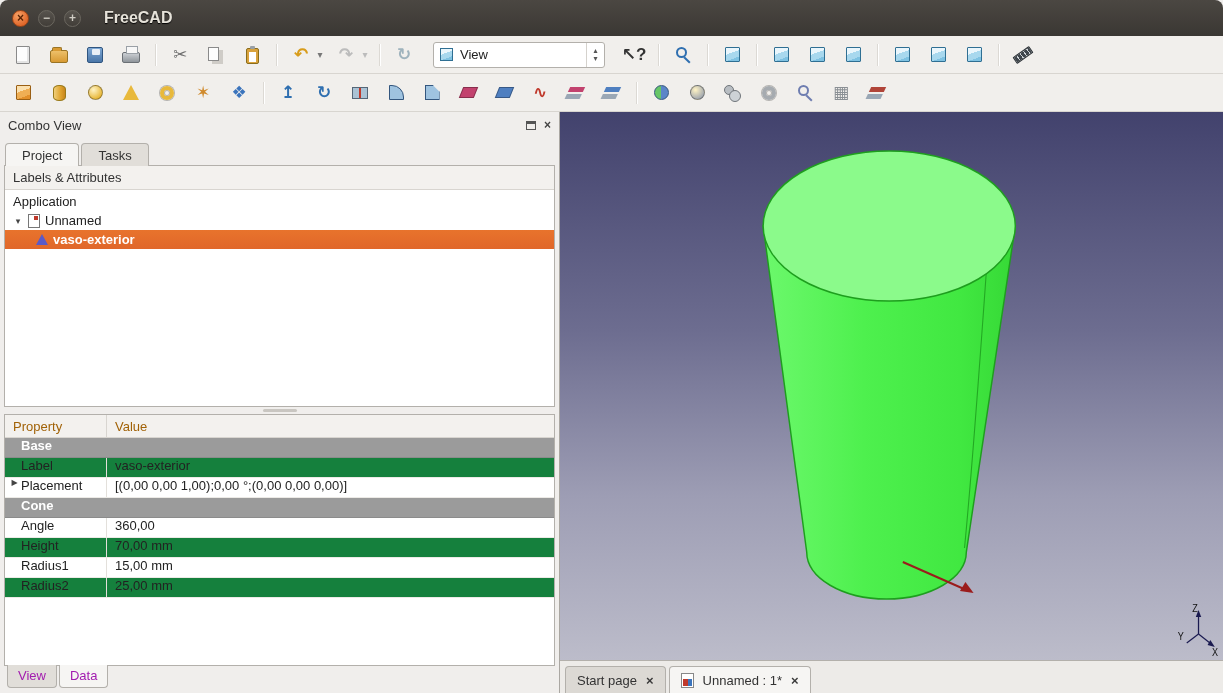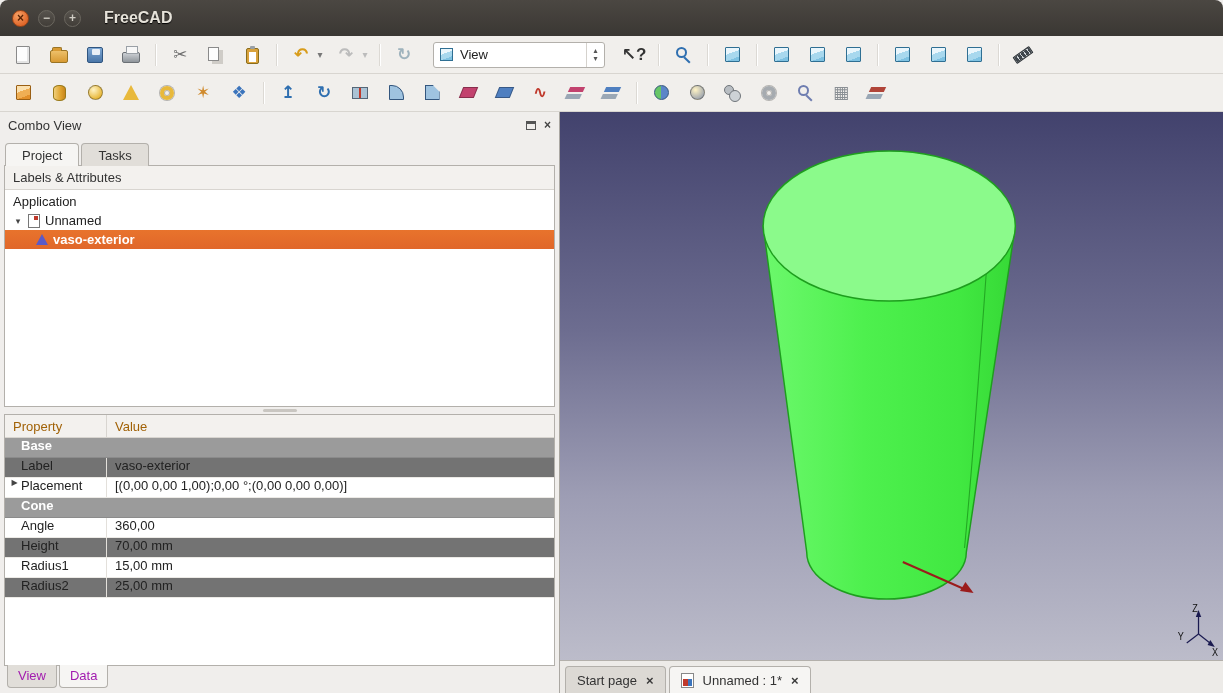--- a/index.html
+++ b/index.html
@@ -87,21 +87,21 @@
   .cone-ic{width:0;height:0;border-left:6px solid transparent;border-right:6px solid transparent;border-bottom:11px solid #5a5ac8;flex:none}
 
   .splitter{height:7px;display:flex;align-items:center;justify-content:center}
   .splitter .handle{width:34px;height:3px;background:#c9c6c1;border-radius:2px}
 
   .props-box{flex:1;margin:0 4px;background:#fff;border:1px solid #b3b0ab;display:flex;flex-direction:column;overflow:hidden}
   .props-header{height:23px;background:#f3f1ee;border-bottom:1px solid #d8d5d0;display:flex;align-items:center;color:#a16207}
   .props-header .h1{width:102px;padding-left:8px;border-right:1px solid #d8d5d0;height:100%;display:flex;align-items:center}
   .props-header .h2{padding-left:8px}
   .prow{height:20px;display:flex;align-items:center;border-bottom:1px solid #eceae6;background:#fff}
-  .prow.odd{background:#737373}
+  .prow.odd{background:#15803d}
   .prow.group{background:#9b9b9b;color:#fff;font-weight:bold;border-bottom:1px solid #8b8b8b}
   .pcell{height:100%;display:flex;align-items:flex-start}
   .pname{width:102px;padding-left:4px;border-right:1px solid #e3e0db;gap:1px}
   .prow.group .pname{border-right:none;width:auto}
   .exp{width:11px;font-size:8px;color:#444;text-align:center;font-style:normal}
   .pval{flex:1;padding-left:8px;white-space:nowrap;overflow:hidden}
 
   .cv-bottom{height:27px;display:flex;align-items:flex-start;padding-left:7px;gap:2px}
   .cvb-tab{padding:3px 10px 4px;border:1px solid #b3b0ab;border-top:none;border-radius:0 0 4px 4px;
     background:#e1ded9;color:#a21caf;position:relative;top:-1px}

